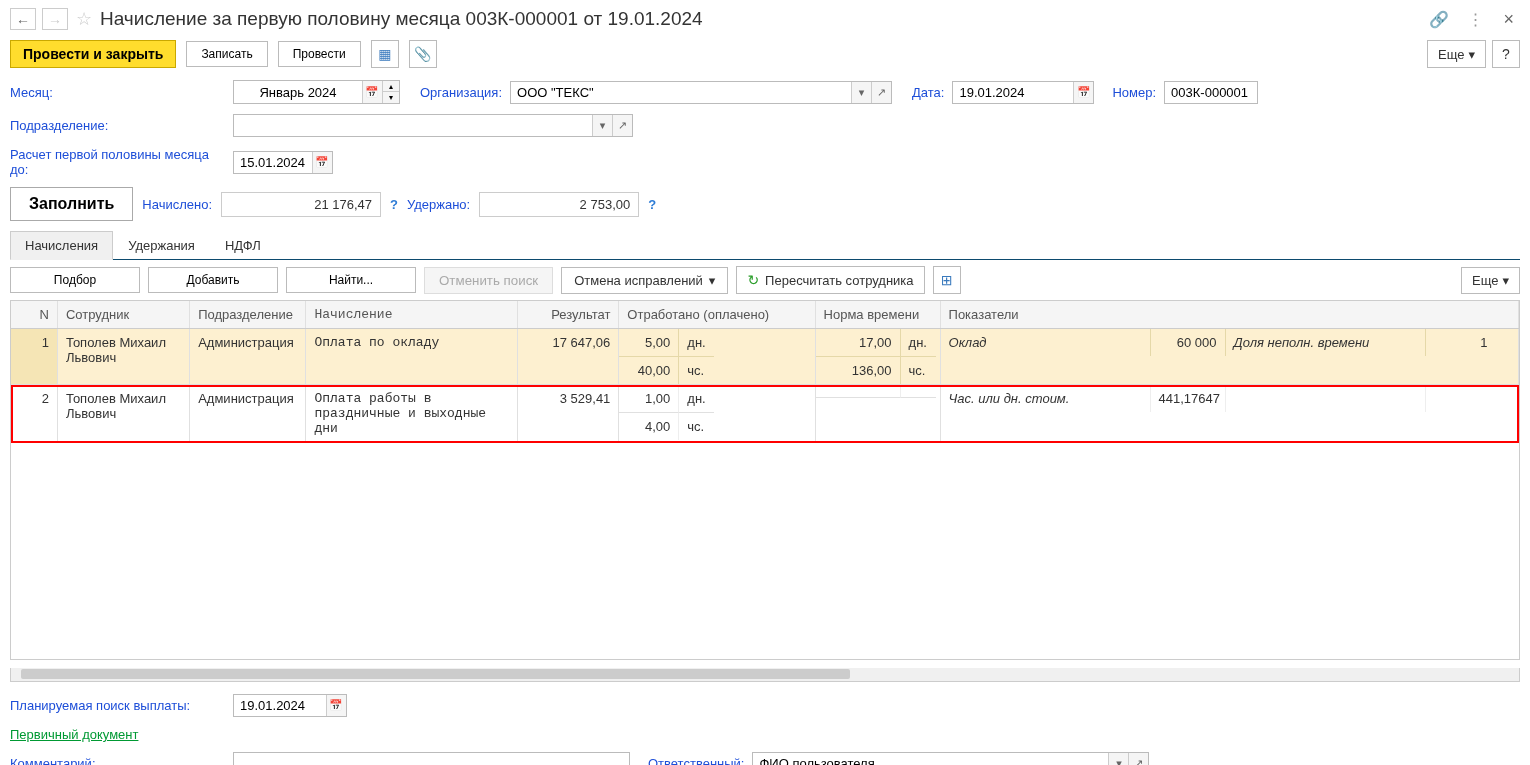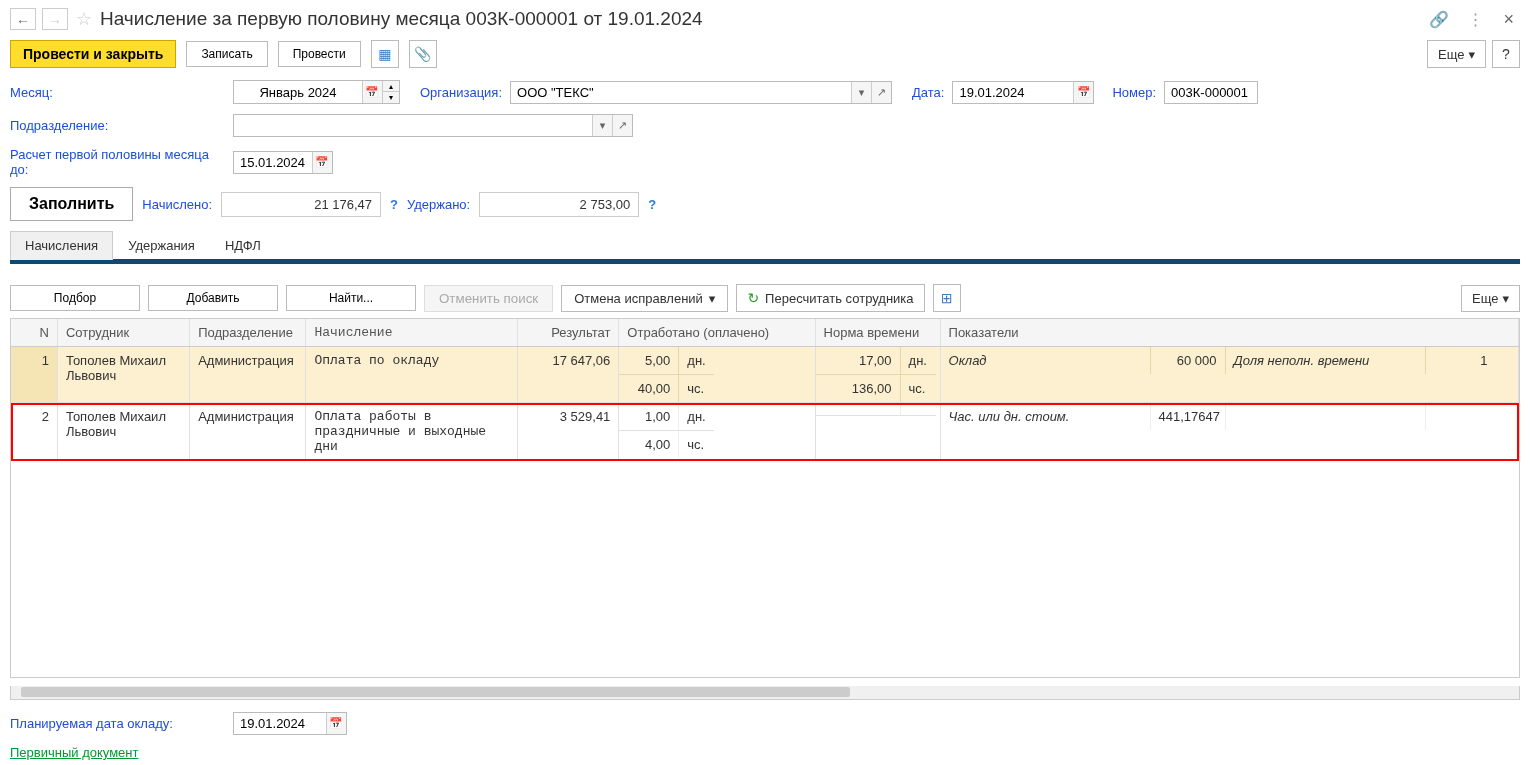--- a/index.html
+++ b/index.html
@@ -27,21 +27,21 @@
 .input-wrap input { border: none; padding: 3px 6px; font-size: 13px; outline: none; }
 .input-btn { border: none; border-left: 1px solid #ccc; background: #f5f5f5; width: 20px; display: flex; align-items: center; justify-content: center; cursor: pointer; font-size: 11px; color: #666; }
 .spinner { display: flex; flex-direction: column; border-left: 1px solid #ccc; }
 .spinner-btn { border: none; background: #f5f5f5; width: 16px; height: 11px; font-size: 8px; cursor: pointer; display: flex; align-items: center; justify-content: center; }
 .spinner-btn:first-child { border-bottom: 1px solid #ccc; }
 
 .btn-large { background: #fff; border: 1px solid #aaa; padding: 7px 18px; font-size: 16px; font-weight: bold; cursor: pointer; }
 .amount-box { border: 1px solid #ccc; background: #fff; padding: 4px 8px; text-align: right; width: 160px; display: inline-block; }
 .help-q { color: #2e7cd6; font-weight: bold; cursor: pointer; }
 
-.tabs { display: flex; border-bottom: 5px solid #0c4a6e; margin-bottom: 20px; }
+.tabs { display: flex; border-bottom: 1px solid #0c4a6e; margin-bottom: 6px; }
 .tab { padding: 6px 14px; border: 1px solid transparent; border-bottom: none; cursor: pointer; background: #fff; }
 .tab.active { border-color: #ccc; background: #f0f0f0; border-bottom: 1px solid #f0f0f0; margin-bottom: -1px; }
 
 .table-toolbar { display: flex; gap: 8px; margin-bottom: 6px; align-items: center; }
 .btn-disabled { background: #f5f5f5; color: #aaa; border: 1px solid #ddd; padding: 5px 14px; cursor: default; }
 .btn-dropdown { background: #fff; border: 1px solid #bbb; padding: 5px 12px; cursor: pointer; display: flex; align-items: center; gap: 6px; }
 .btn-recalc { background: #fff; border: 1px solid #bbb; padding: 5px 10px; cursor: pointer; display: flex; align-items: center; gap: 6px; }
 .refresh-icon { color: #2a9d2a; font-size: 14px; }
 
 .table-wrap { border: 1px solid #ccc; height: 360px; overflow: auto; position: relative; margin-bottom: 8px; }
@@ -264,21 +264,21 @@
         </div>
       </div>
     </div>
   </div>
 </div>
 <div class="scrollbar-x">
     <div class="scrollbar-thumb"></div>
   </div>
 
 <div class="footer-row">
-  <span class="label" style="width:215px">Планируемая дата окладу:</span>
+  <span class="label" style="width:215px">Планируемая поиск выплаты:</span>
   <div class="input-wrap">
     <input style="width: 92px;" value="19.01.2024">
     <button class="input-btn">📅</button>
   </div>
 </div>
 
 <div class="footer-row">
   <span class="link-green">Первичный документ</span>
 </div>
 

